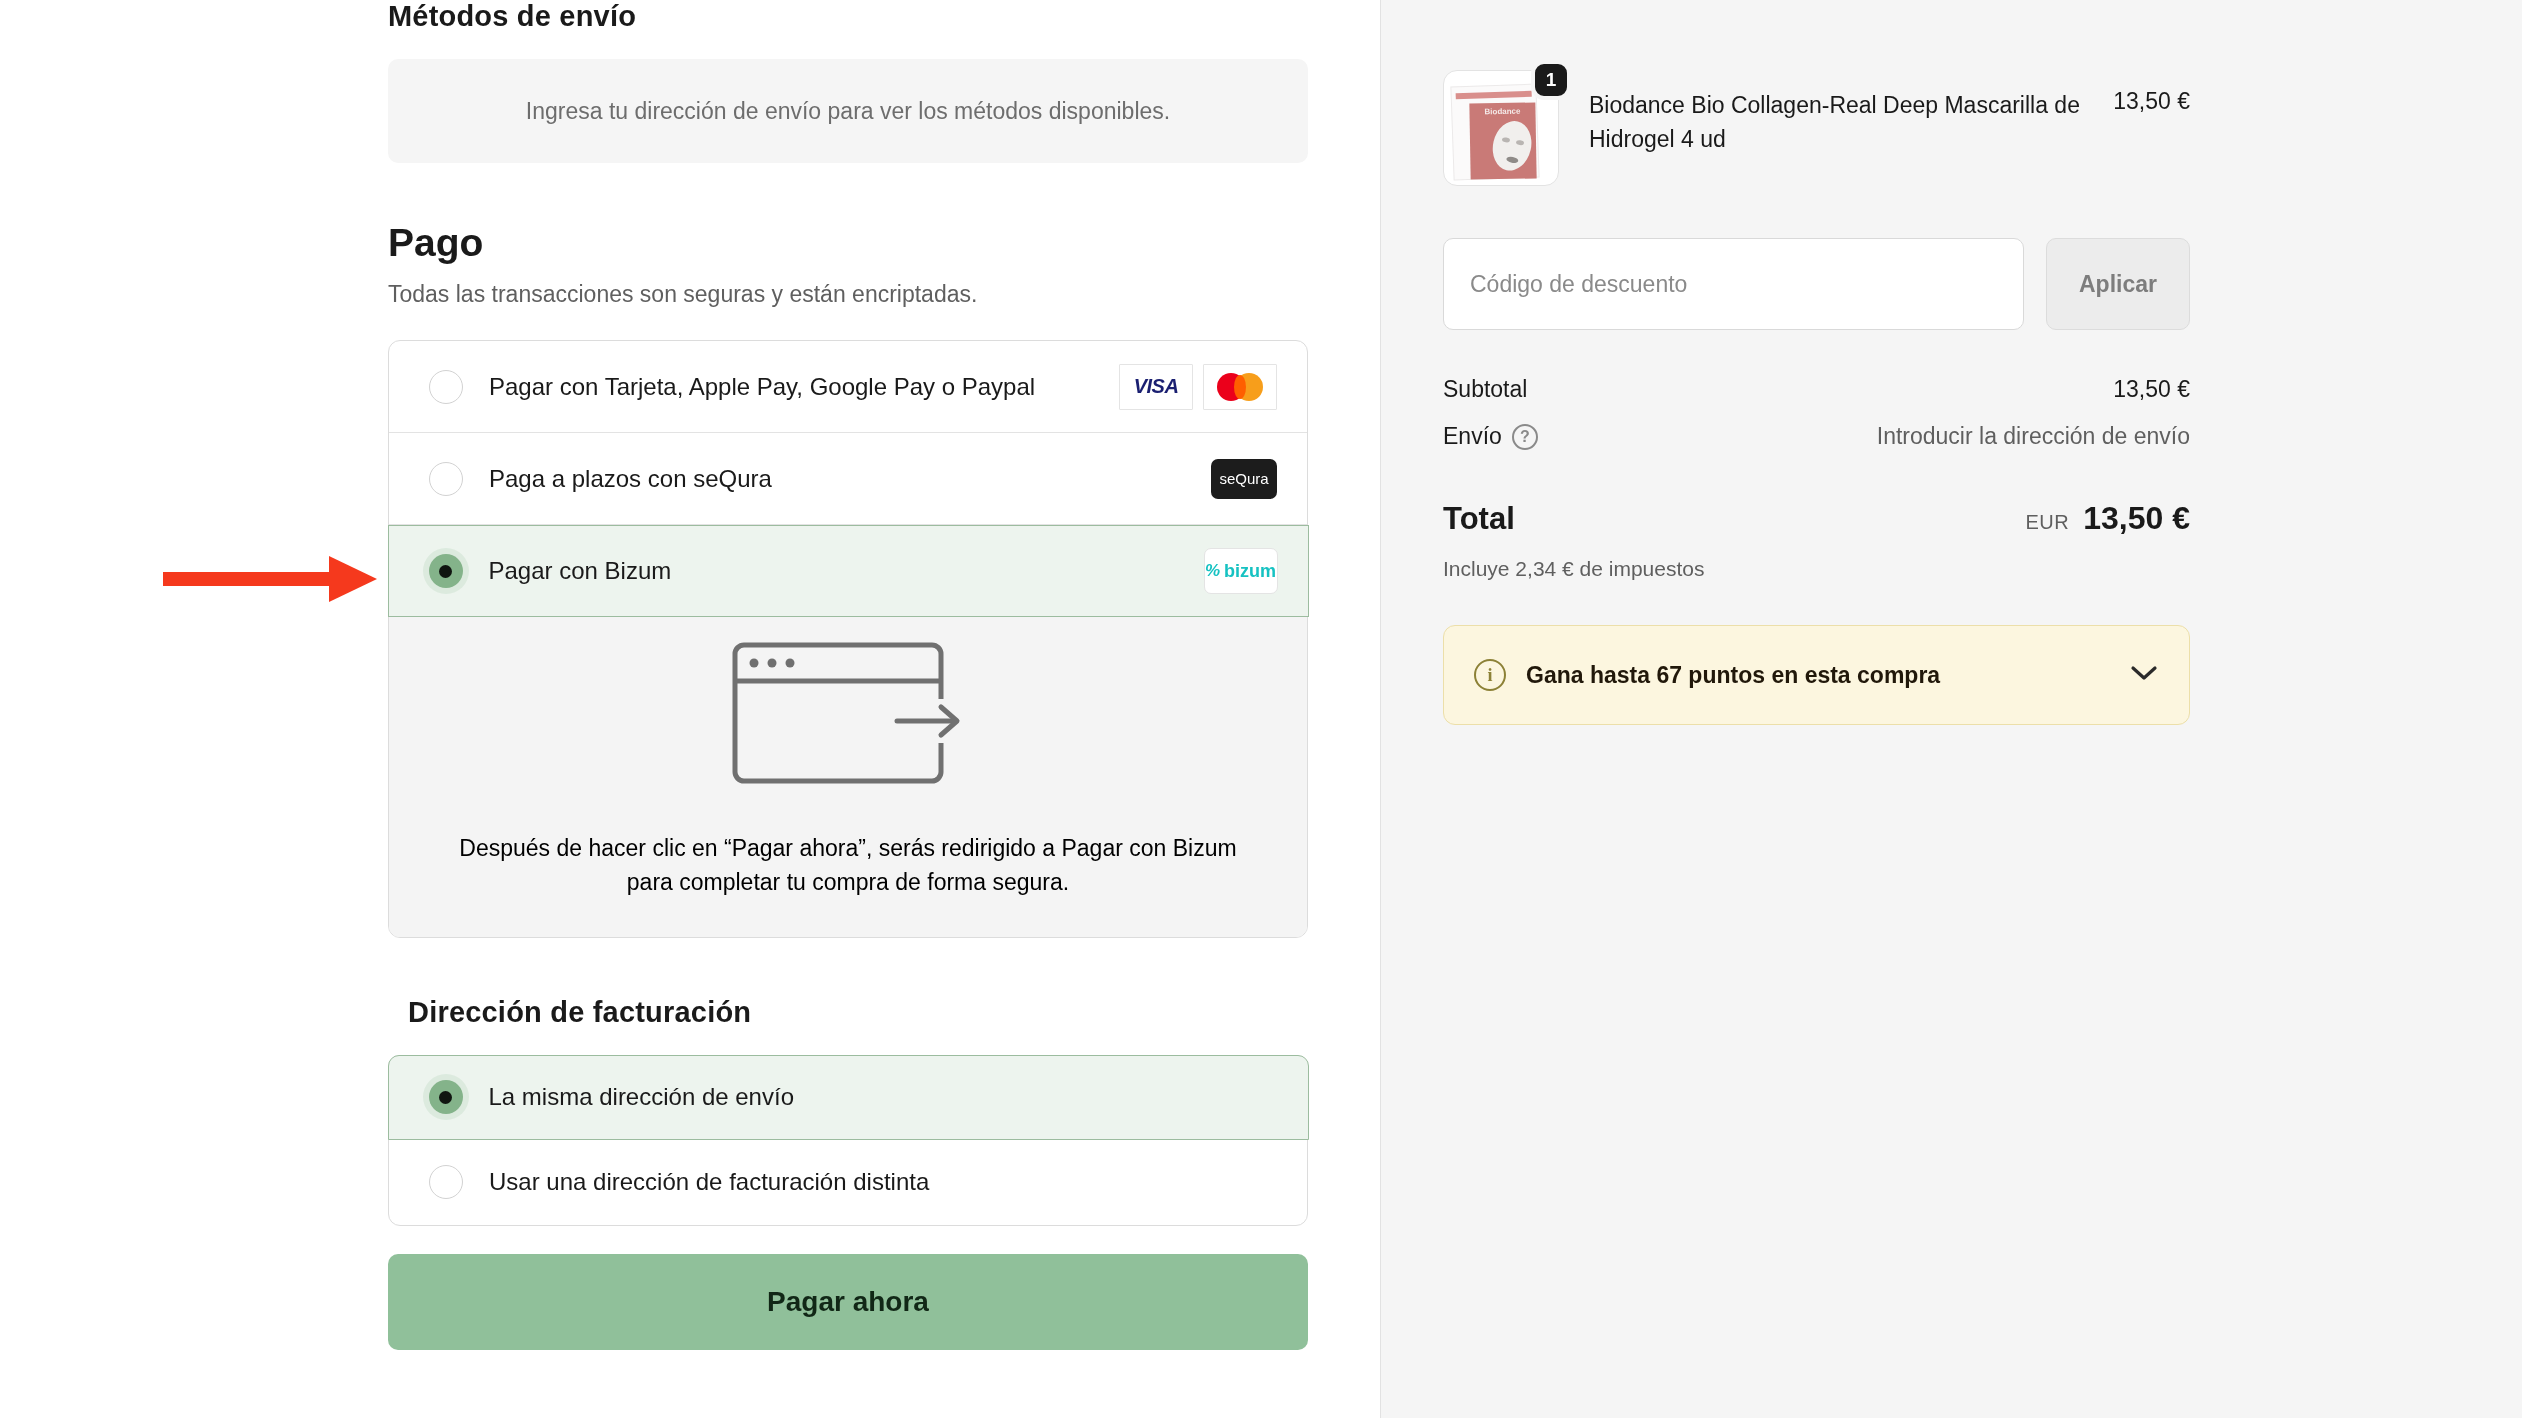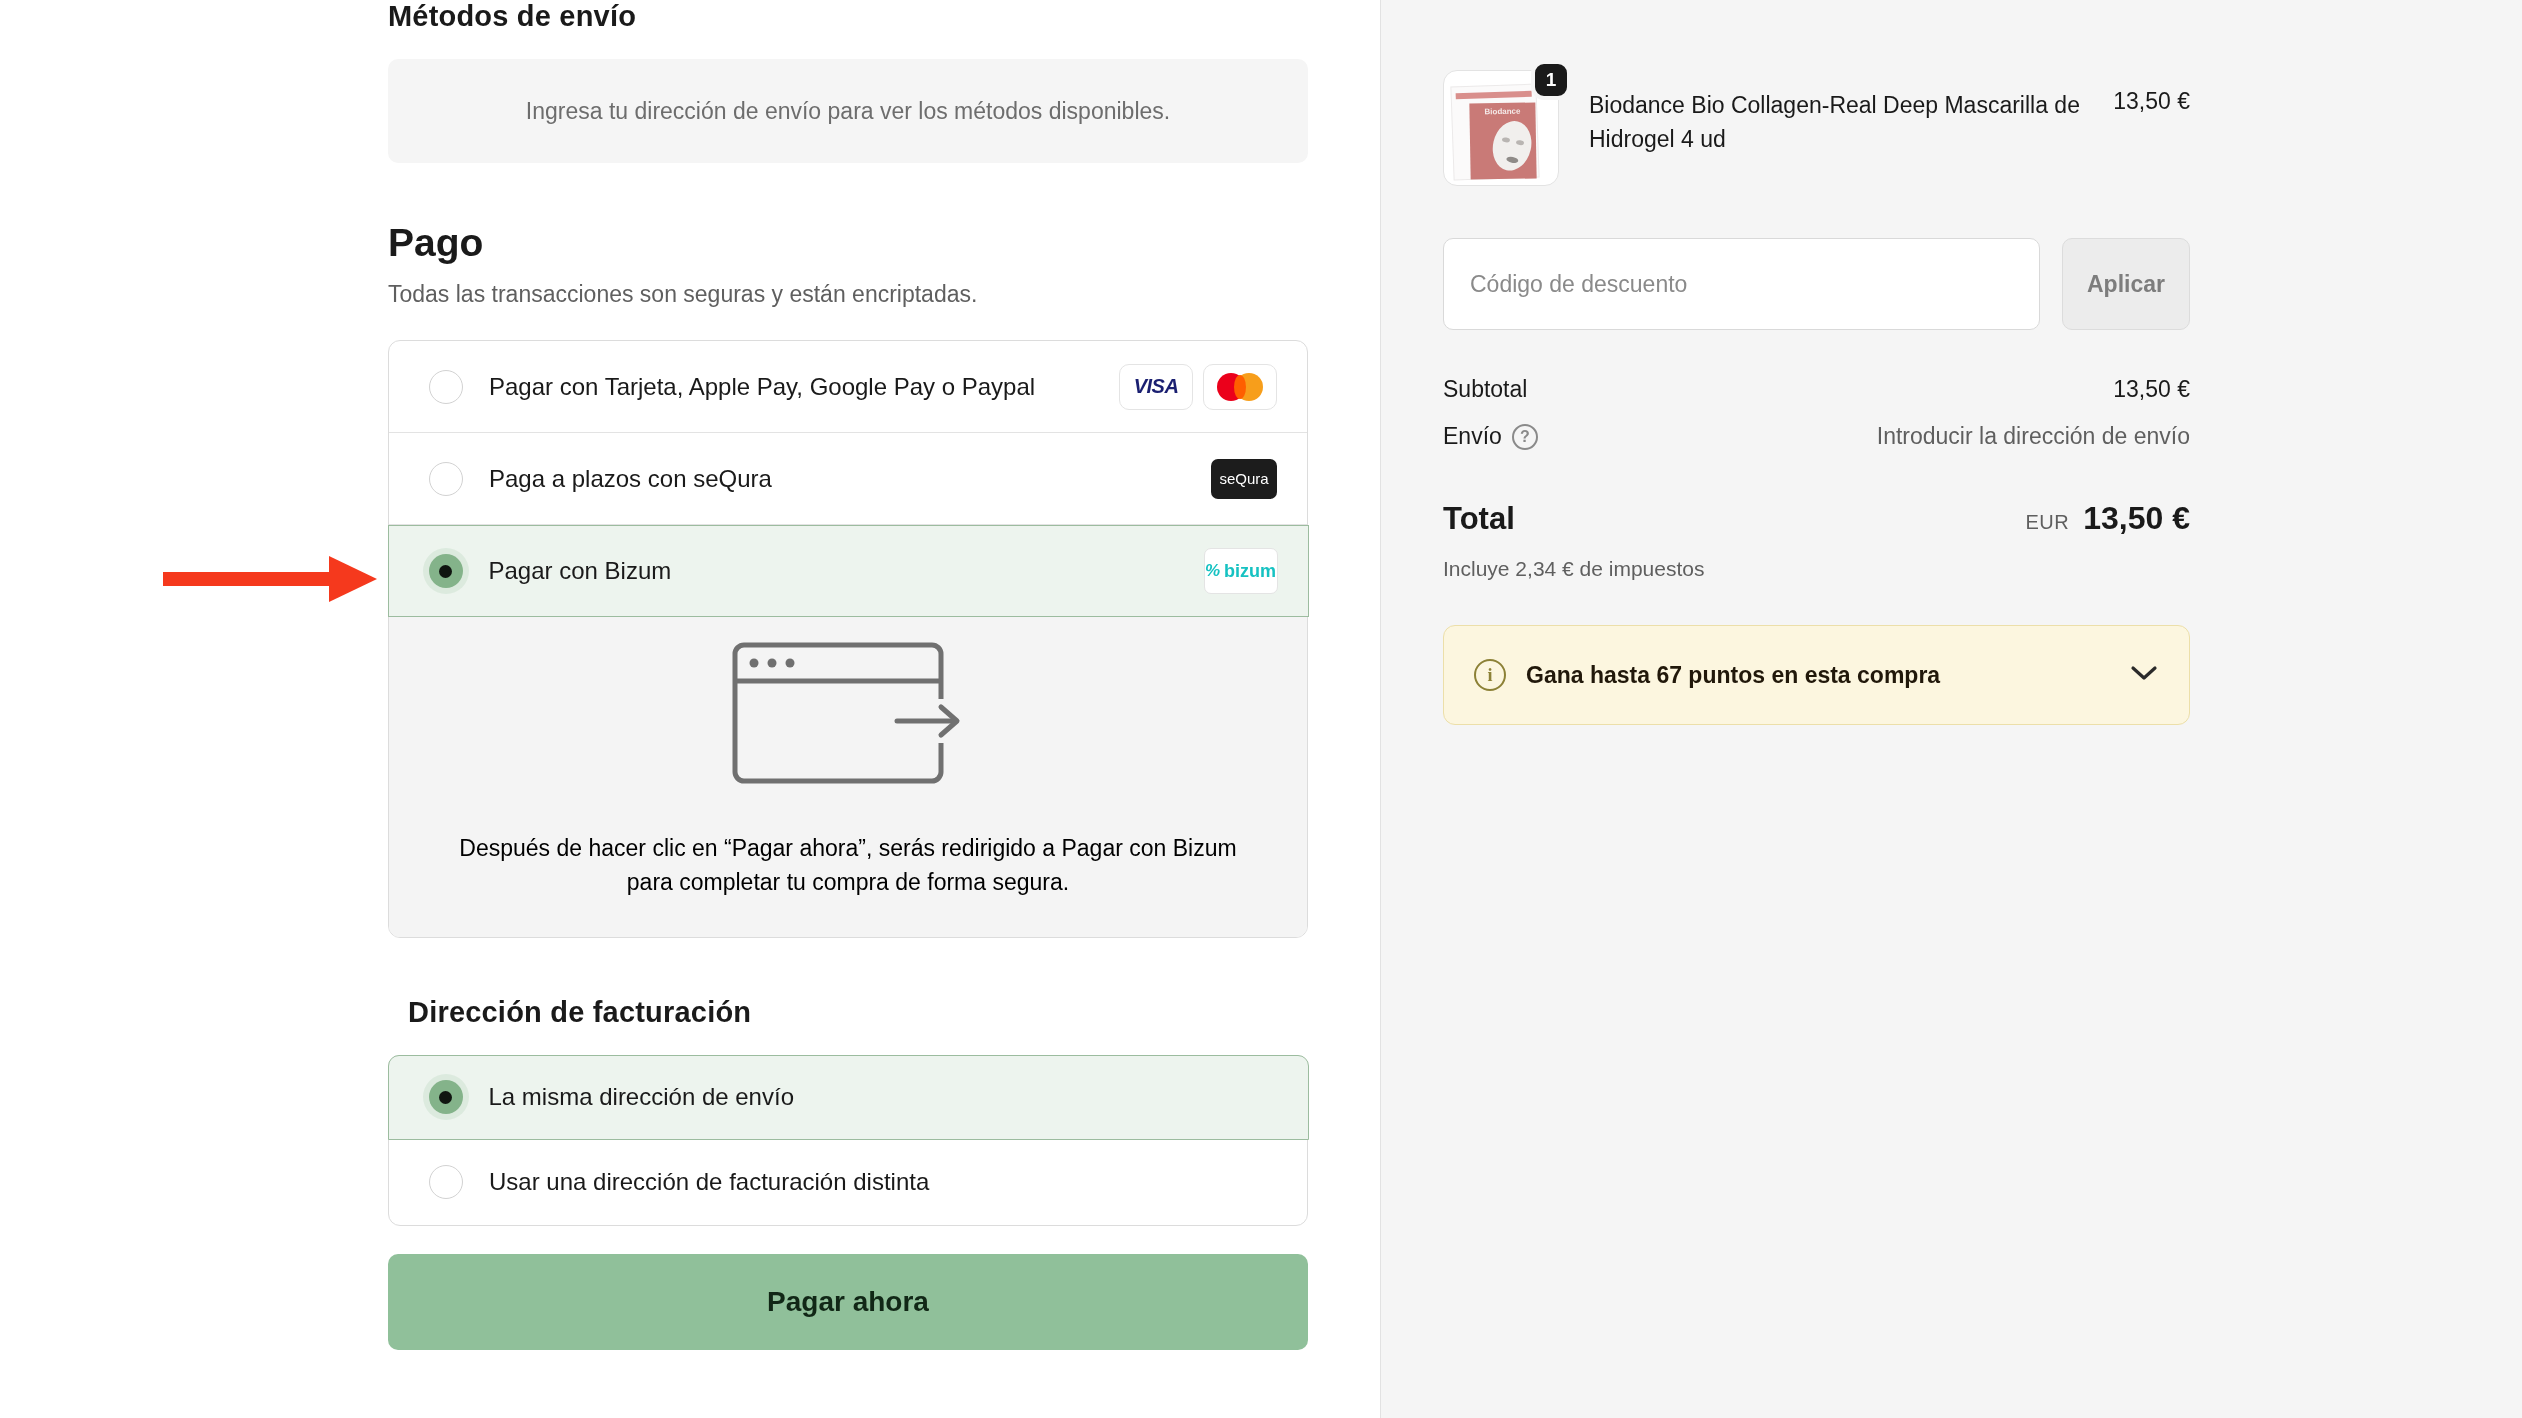--- a/index.html
+++ b/index.html
@@ -59,21 +59,21 @@
   }
   .radio--selected::after {
     content:""; position:absolute; left:50%; top:50%;
     width:13px; height:13px; margin:-6.5px 0 0 -6.5px;
     border-radius:50%; background:#101510;
   }
   .pay-label { font-size:24px; margin-left:26px; flex:1; }
 
   .badge-card {
     width:74px; height:46px; background:#fff; border:1px solid #e4e4e4;
-    border-radius:10px; display:flex; align-items:center; justify-content:center;
+    border-radius:1px; display:flex; align-items:center; justify-content:center;
     margin-left:10px; flex:0 0 auto;
   }
   .visa-text { color:#1a1f71; font-weight:700; font-style:italic; font-size:20px; letter-spacing:-.5px; }
   .mc-art { position:relative; width:46px; height:28px; }
   .mc-art .c { position:absolute; width:28px; height:28px; border-radius:50%; top:0; }
   .mc-red    { left:0;  background:#eb001b; }
   .mc-orange { right:0; background:#f79e1b; }
   .mc-lens   { position:absolute; left:17px; top:2px; width:12px; height:24px; border-radius:50%; background:#ff5f00; }
   .sequra-badge {
     width:66px; height:40px; background:#1c1c1c; border-radius:7px;
@@ -149,21 +149,21 @@
   .product-title { flex:1; margin:18px 30px 0; font-size:23px; line-height:34px; }
   .product-price { margin-top:18px; font-size:23px; white-space:nowrap; }
 
   .discount-row { display:flex; margin-top:52px; gap:22px; }
   .discount-input {
     flex:1; height:92px; background:#fff; border:1px solid #d9d9d9; border-radius:10px;
     padding:0 26px; font-family:inherit; font-size:23px; color:#737373;
   }
   .discount-input::placeholder { color:#8a8a8a; }
   .apply-btn {
-    width:128px; height:92px; background:#ececec; border:1px solid #dcdcdc; border-radius:10px;
+    width:144px; height:92px; background:#ececec; border:1px solid #dcdcdc; border-radius:10px;
     font-family:inherit; font-size:23px; font-weight:600; color:#7d7d7d; cursor:pointer;
   }
 
   .totals { margin-top:46px; }
   .t-row { display:flex; justify-content:space-between; align-items:center; font-size:23px; }
   .t-row + .t-row { margin-top:20px; }
   .label-with-icon { display:flex; align-items:center; gap:10px; }
   .help-icon {
     width:26px; height:26px; border-radius:50%; border:2px solid #8a8a8a;
     color:#8a8a8a; font-size:16px; font-weight:700;

